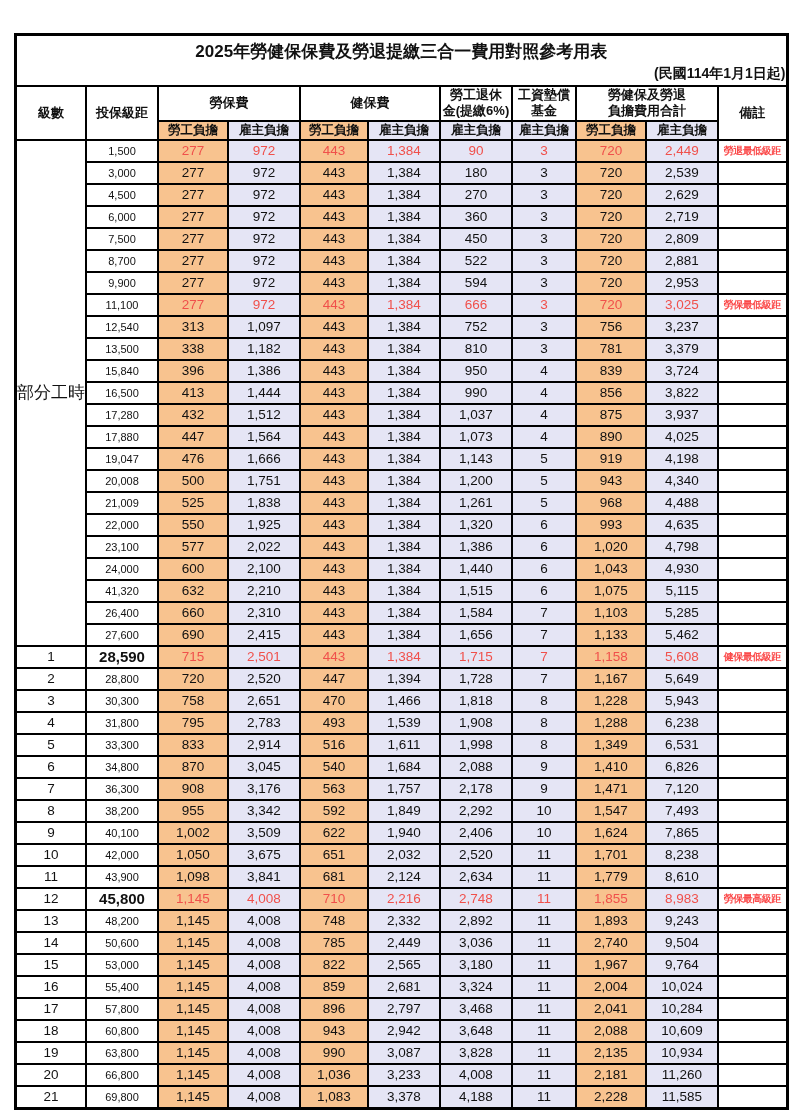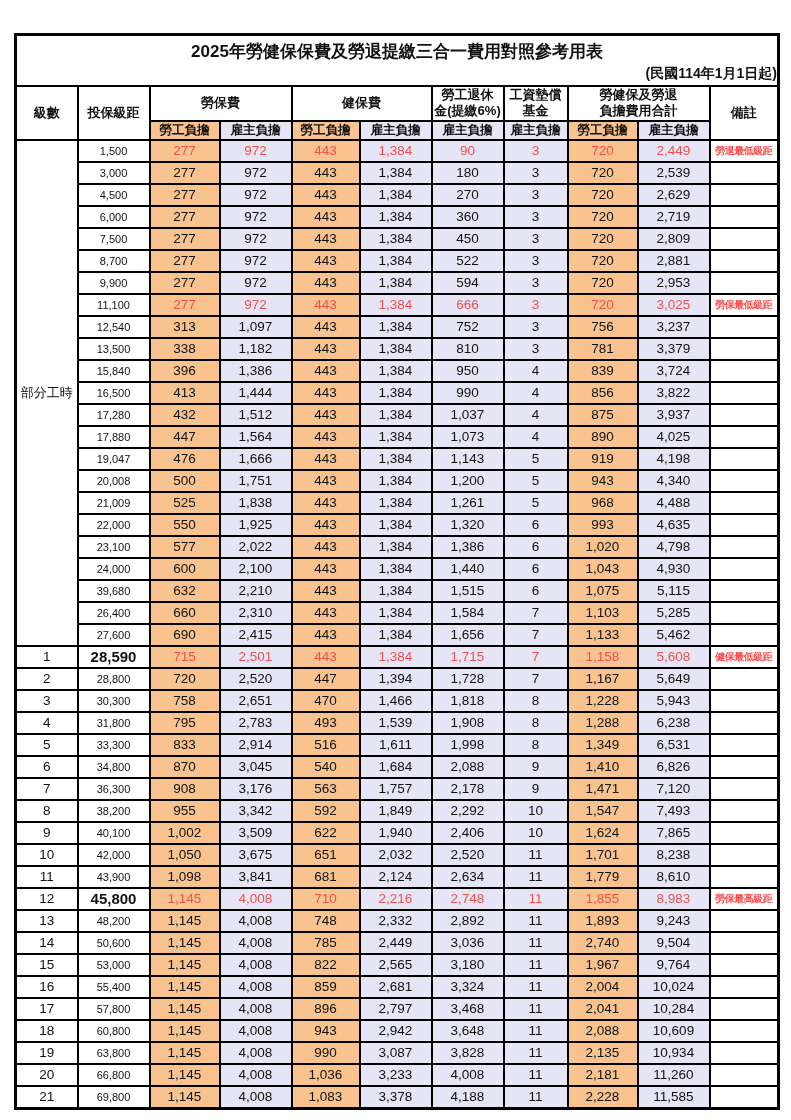--- a/index.html
+++ b/index.html
@@ -31,21 +31,21 @@
                   white-space:pre-line;line-height:1.25;background:#fff;}
   tr.sub-row th{height:16px;font-size:12.5px;font-weight:bold;}
   tr.sub-row th.c-emp{background:var(--emp-bg);margin-left:23px;}
   tr.sub-row th.c-er{background:var(--er-bg);}
   tbody td{height:20px;font-size:13.5px;}
   tbody td.c-emp{background:var(--emp-bg);}
   tbody td.c-er{background:var(--er-bg);}
   tbody td.level-cell,tbody td.bracket-cell,tbody td.note-cell{background:#fff;}
   tbody td.bracket-cell{font-size:11px;}
   tbody td.bracket-cell.bold{font-weight:bold;font-size:15px;margin-top:20px;}
-  tbody td.part-time{font-size:13px;}
+  tbody td.part-time{font-size:17px;}
   tbody tr.red-row td.c-emp,tbody tr.red-row td.c-er{color:var(--red);}
   tbody td.note-cell{font-size:10px;font-weight:bold;color:var(--note-red);
                      letter-spacing:-0.5px;text-align:center;}
 </style>
 </head>
 <body>
 
 <div class="page">
   <table class="premium">
     <colgroup>
@@ -328,21 +328,21 @@
           <td class="c-er">2,100</td>
           <td class="c-emp">443</td>
           <td class="c-er">1,384</td>
           <td class="c-er">1,440</td>
           <td class="c-er">6</td>
           <td class="c-emp">1,043</td>
           <td class="c-er">4,930</td>
           <td class="note-cell"></td>
         </tr>
         <tr>
-          <td class="bracket-cell">39,680</td>
+          <td class="bracket-cell">41,320</td>
           <td class="c-emp">632</td>
           <td class="c-er">2,210</td>
           <td class="c-emp">443</td>
           <td class="c-er">1,384</td>
           <td class="c-er">1,515</td>
           <td class="c-er">6</td>
           <td class="c-emp">1,075</td>
           <td class="c-er">5,115</td>
           <td class="note-cell"></td>
         </tr>

